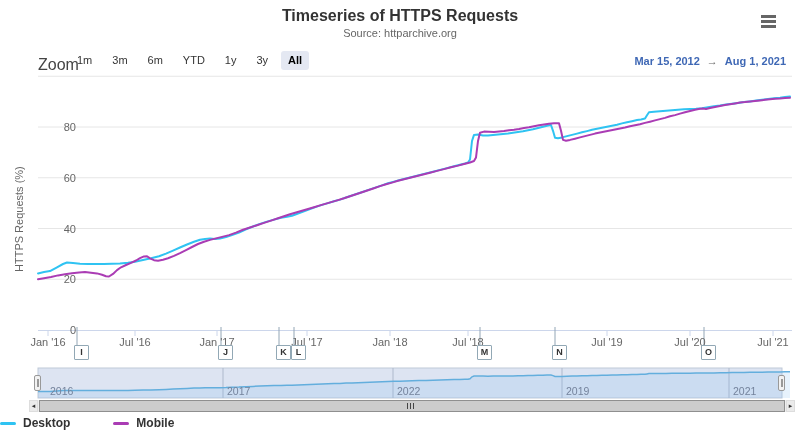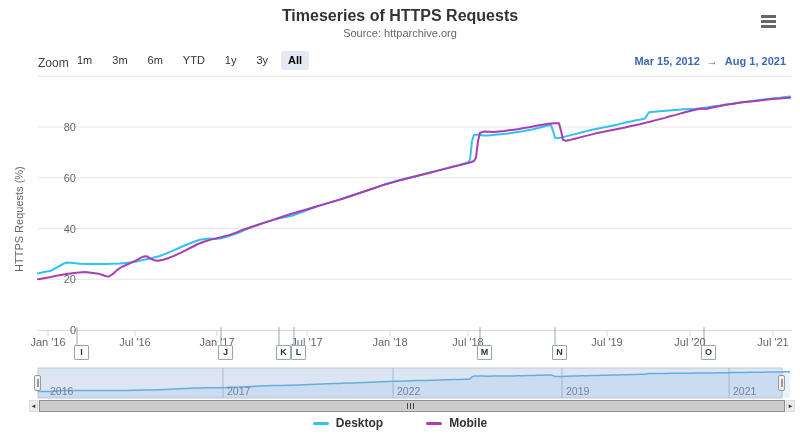--- a/index.html
+++ b/index.html
@@ -5,21 +5,21 @@
   html,body{margin:0;padding:0;background:#fff;}
   #chart-root{position:relative;width:800px;height:432px;background:#fff;overflow:hidden;
     font-family:"Liberation Sans","DejaVu Sans",sans-serif;}
   #plot-svg{position:absolute;left:0;top:0;}
   .title{position:absolute;top:7px;left:0;right:0;text-align:center;font-size:16px;font-weight:600;color:#333;}
   .subtitle{position:absolute;top:27px;left:0;right:0;text-align:center;font-size:11px;color:#666;}
   .subtitle a{color:#666;cursor:pointer;}
   .burger{position:absolute;top:13px;right:22px;width:15px;cursor:pointer;padding:2px;}
   .burger i{display:block;height:2.5px;background:#666;margin-bottom:2.5px;}
   .burger i:last-child{margin-bottom:0;}
-  .zoomlab{position:absolute;top:56px;left:38px;font-size:12px;color:#444;}
+  .zoomlab{position:absolute;top:56px;left:38px;font-size:16px;color:#444;}
   #zoom-buttons{position:absolute;top:51px;left:70px;display:flex;gap:6px;}
   .zbtn{font-size:11px;color:#333;padding:4px 7px;border-radius:3px;line-height:1;cursor:pointer;}
   .zbtn.sel{background:#e4e8f2;font-weight:bold;color:#000;}
   .range{position:absolute;top:55px;right:14px;font-size:11px;font-weight:600;color:#3f68b5;margin-left:40px;}
   .range .arrow{color:#666;font-weight:400;margin:0 7px;}
   .ylabel{position:absolute;left:13px;top:272px;transform:rotate(-90deg);transform-origin:0 0;
     font-size:11px;color:#666;white-space:nowrap;}
   .ylab{position:absolute;left:0;width:28px;text-align:right;font-size:11px;color:#666;height:12px;line-height:12px;margin-left:48px;}
   .xlab{position:absolute;top:336px;transform:translateX(-50%);font-size:11px;color:#666;white-space:nowrap;}
   .flag{position:absolute;top:345px;width:13px;height:13px;background:#fff;border:1px solid #92a8b5;
@@ -34,21 +34,21 @@
     border:1px solid #eee;box-sizing:border-box;}
   .sb-thumb{position:absolute;left:39px;top:400px;width:746px;height:12px;background:#ccc;
     border:1px solid #8f8f8f;box-sizing:border-box;cursor:grab;}
   .sb-grip{position:absolute;left:407px;top:403px;display:flex;gap:2px;}
   .sb-grip i{width:1px;height:6px;background:#444;display:block;}
   .sb-btn{position:absolute;top:400px;width:9px;height:12px;background:#ebebeb;border:1px solid #ddd;
     box-sizing:border-box;font-size:7px;line-height:10px;text-align:center;color:#333;cursor:pointer;
     font-family:"DejaVu Sans",sans-serif;}
   .sb-btn.left{left:29px;}
   .sb-btn.right{left:786px;}
-  #legend{position:absolute;top:416px;left:0;right:0;display:flex;justify-content:center;gap:43px;align-items:center;}
+  #legend{position:absolute;top:416px;left:0;right:0;display:flex;gap:43px;align-items:center;}
   .litem{display:flex;align-items:center;gap:7px;font-size:12px;font-weight:600;color:#333;cursor:pointer;}
   .ldash{width:16px;height:3px;border-radius:2px;display:inline-block;}
 </style>
 </head>
 <body>
 
 <div id="chart-root">
 
   <div class="title">Timeseries of HTTPS Requests</div>
   <div class="subtitle"><span>Source: </span><a>httparchive.org</a></div>

